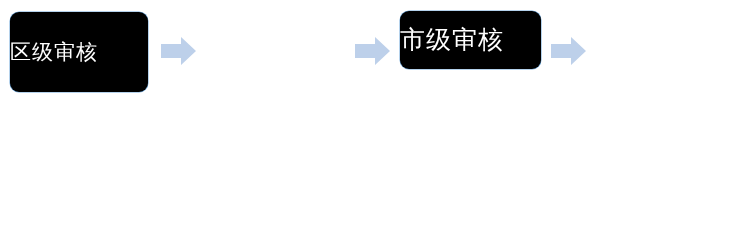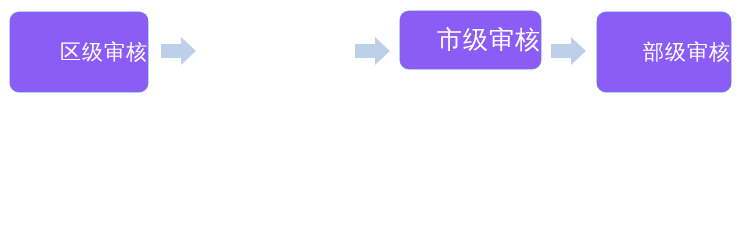--- a/index.html
+++ b/index.html
@@ -13,25 +13,25 @@
   #flow-canvas {
     position: relative;
     width: 741px;
     height: 100px;
     background: #ffffff;
     overflow: hidden;
   }
   .stage-box {
     position: absolute;
     box-sizing: border-box;
-    background: #8b5cf6;
+    background: #000000;
     border-radius: 9px;
     display: flex;
     align-items: center;
-    justify-content: flex-end;
+    justify-content: flex-start;
     box-shadow: 0 0 0 0.5px rgba(91,155,213,0.9);
   }
   .stage-label {
     color: #ffffff;
     font-family: "Liberation Serif", "DejaVu Serif", serif;
     font-weight: 400;
     letter-spacing: 1px;
     line-height: 1;
     white-space: nowrap;
     text-rendering: geometricPrecision;
@@ -59,27 +59,24 @@
     </svg>
   </span>
 
 
   <span class="arrow-connector" style="left:355px; top:37px;">
     <svg width="35" height="28" viewBox="0 0 35 28" xmlns="http://www.w3.org/2000/svg">
       <polygon points="0,7 20,7 20,0 35,14 20,28 20,21 0,21" fill="#bdd0ea"></polygon>
     </svg>
   </span>
 
-  <div class="stage-box" style="left:400px; top:11px; width:141px; height:58px;padding-left:8px;">
+  <div class="stage-box" style="left:400px; top:11px; width:141px; height:58px;">
     <span class="stage-label size-large">市级审核</span>
   </div>
 
   <span class="arrow-connector" style="left:551px; top:37px;">
     <svg width="35" height="28" viewBox="0 0 35 28" xmlns="http://www.w3.org/2000/svg">
       <polygon points="0,7 20,7 20,0 35,14 20,28 20,21 0,21" fill="#bdd0ea"></polygon>
     </svg>
   </span>
 
-  <div class="stage-box" style="left:597px; top:12px; width:134px; height:80px;">
-    <span class="stage-label size-normal">部级审核</span>
-  </div>
 
 </div>
 
 </body></html>

